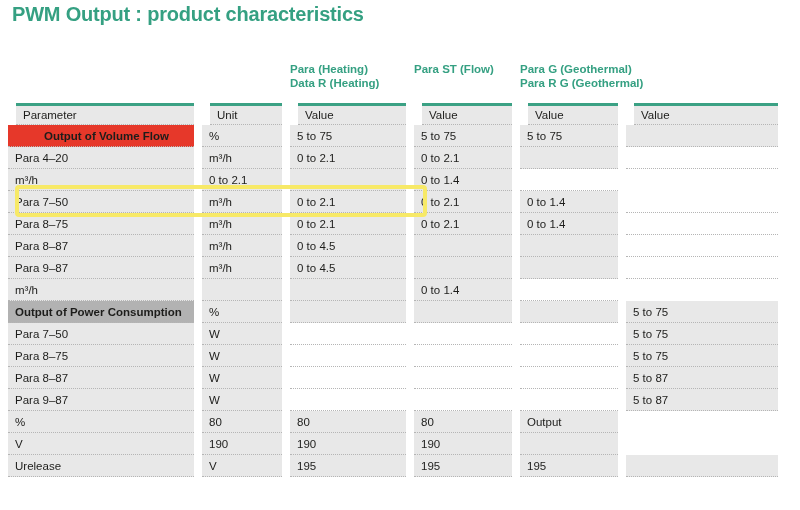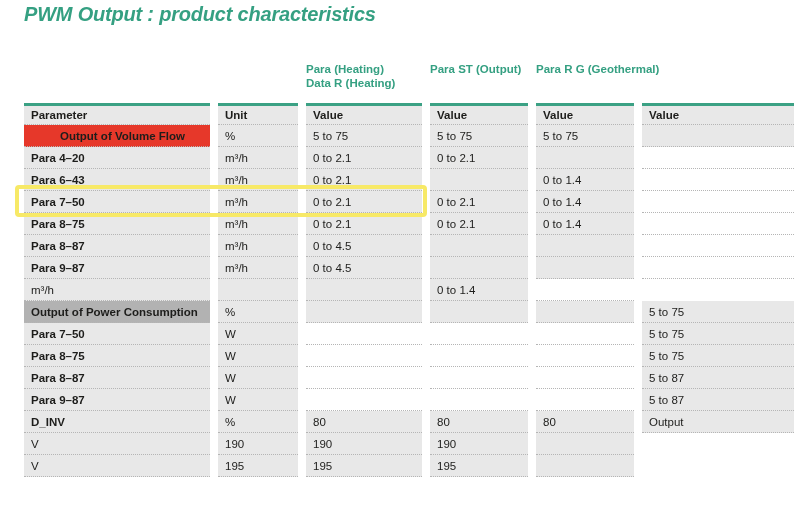--- a/index.html
+++ b/index.html
@@ -6,31 +6,30 @@
   .page {
     position: relative;
     width: 800px;
     height: 510px;
     background: #ffffff;
     font-family: "Liberation Sans", sans-serif;
     overflow: hidden;
   }
   .title {
     position: absolute;
-    left: 24px;
+    left: 12px;
     top: 3px;
     font-size: 20px;
     font-weight: bold;
     color: #35a082;
     letter-spacing: -0.2px;
-    font-style: italic;
   }
   .tbl {
     position: absolute;
-    left: 24px;
+    left: 8px;
     top: 62px;
     width: 770px;
   }
   .grid-row {
     display: grid;
     grid-template-columns: 186px 80px 116px 98px 98px 152px;
     column-gap: 8px;
   }
   
   .gh-row { height: 41px; }
@@ -48,27 +47,28 @@
     display: flex;
     align-items: center;
     padding: 0 4px 0 7px;
     font-size: 11.5px;
     color: #1d1d1b;
     background: #e8e8e8;
     border-bottom: 1px dotted #b5b5b5;
     white-space: nowrap;
     overflow: hidden;
   }
-  .cell.bold { font-weight: bold; }
+  .cell.bold { font-weight: normal; }
   .cell.white { background: transparent; }
   .cell.red { background: #e6382a; font-weight: bold; padding-left: 36px; }
   .cell.gray-dark { background: #b2b2b2; font-weight: bold; }
   .hdr-row .cell {
     border-top: 3px solid #3ba184;
-    font-weight: bold;
+    font-weight: normal;
+    margin-left: 8px;
   }
   
   .highlight-box {
     position: absolute;
     left: 15px;
     top: 185px;
     width: 412px;
     height: 32px;
     box-sizing: border-box;
     border: 4px solid #f7e967;
@@ -84,23 +84,24 @@
 
   <div class="tbl">
     <div class="grid-row gh-row">
         <div class="gh-cell"></div>
         <div class="gh-cell"></div>
         <div class="gh-cell">
           <div>Para (Heating)</div>
           <div>Data R (Heating)</div>
         </div>
         <div class="gh-cell">
-          <div>Para ST (Output)</div>
+          <div>Para ST (Flow)</div>
         </div>
         <div class="gh-cell">
+          <div>Para G (Geothermal)</div>
           <div>Para R G (Geothermal)</div>
         </div>
       </div>
     <div class="grid-row hdr-row">
         <div class="cell bold">Parameter</div>
         <div class="cell bold">Unit</div>
         <div class="cell bold">Value</div>
         <div class="cell bold">Value</div>
         <div class="cell bold">Value</div>
         <div class="cell bold">Value</div>
@@ -116,21 +117,20 @@
         </div>
         <div class="grid-row">
           <div class="cell bold">Para 4–20</div>
           <div class="cell">m³/h</div>
           <div class="cell">0 to 2.1</div>
           <div class="cell">0 to 2.1</div>
           <div class="cell"></div>
           <div class="cell white"></div>
         </div>
         <div class="grid-row">
-          <div class="cell bold">Para 6–43</div>
           <div class="cell">m³/h</div>
           <div class="cell">0 to 2.1</div>
           <div class="cell"></div>
           <div class="cell">0 to 1.4</div>
           <div class="cell white"></div>
         </div>
         <div class="grid-row">
           <div class="cell bold">Para 7–50</div>
           <div class="cell">m³/h</div>
           <div class="cell">0 to 2.1</div>
@@ -203,35 +203,35 @@
         </div>
         <div class="grid-row">
           <div class="cell bold">Para 9–87</div>
           <div class="cell">W</div>
           <div class="cell white"></div>
           <div class="cell white"></div>
           <div class="cell white"></div>
           <div class="cell">5 to 87</div>
         </div>
         <div class="grid-row">
-          <div class="cell bold">D_INV</div>
           <div class="cell">%</div>
           <div class="cell">80</div>
           <div class="cell">80</div>
           <div class="cell">80</div>
           <div class="cell">Output</div>
         </div>
         <div class="grid-row">
           <div class="cell">V</div>
           <div class="cell">190</div>
           <div class="cell">190</div>
           <div class="cell">190</div>
           <div class="cell"></div>
         </div>
         <div class="grid-row">
+          <div class="cell bold">Urelease</div>
           <div class="cell">V</div>
           <div class="cell">195</div>
           <div class="cell">195</div>
           <div class="cell">195</div>
           <div class="cell"></div>
         </div>
       </div>
   </div>
 
   <div class="highlight-box"></div>

